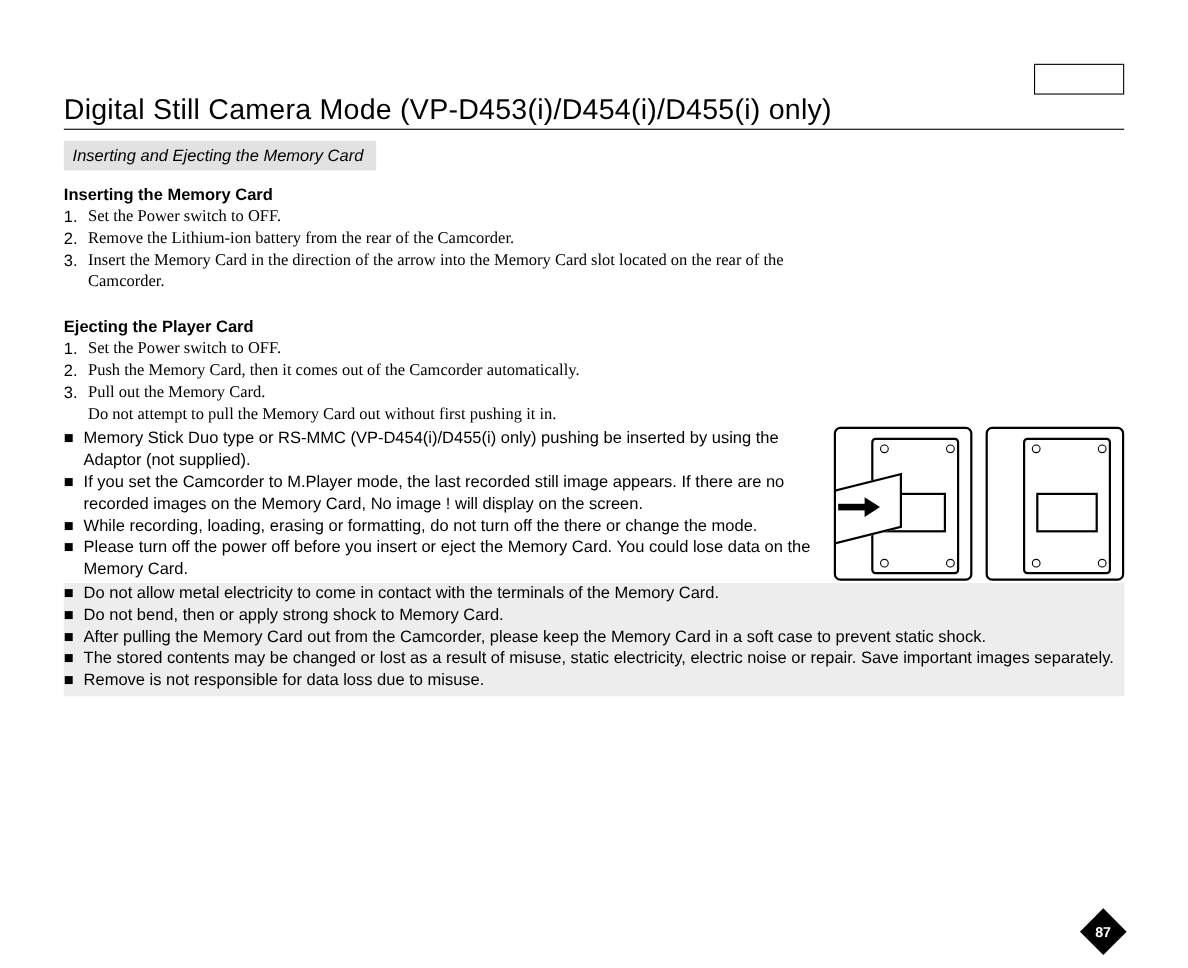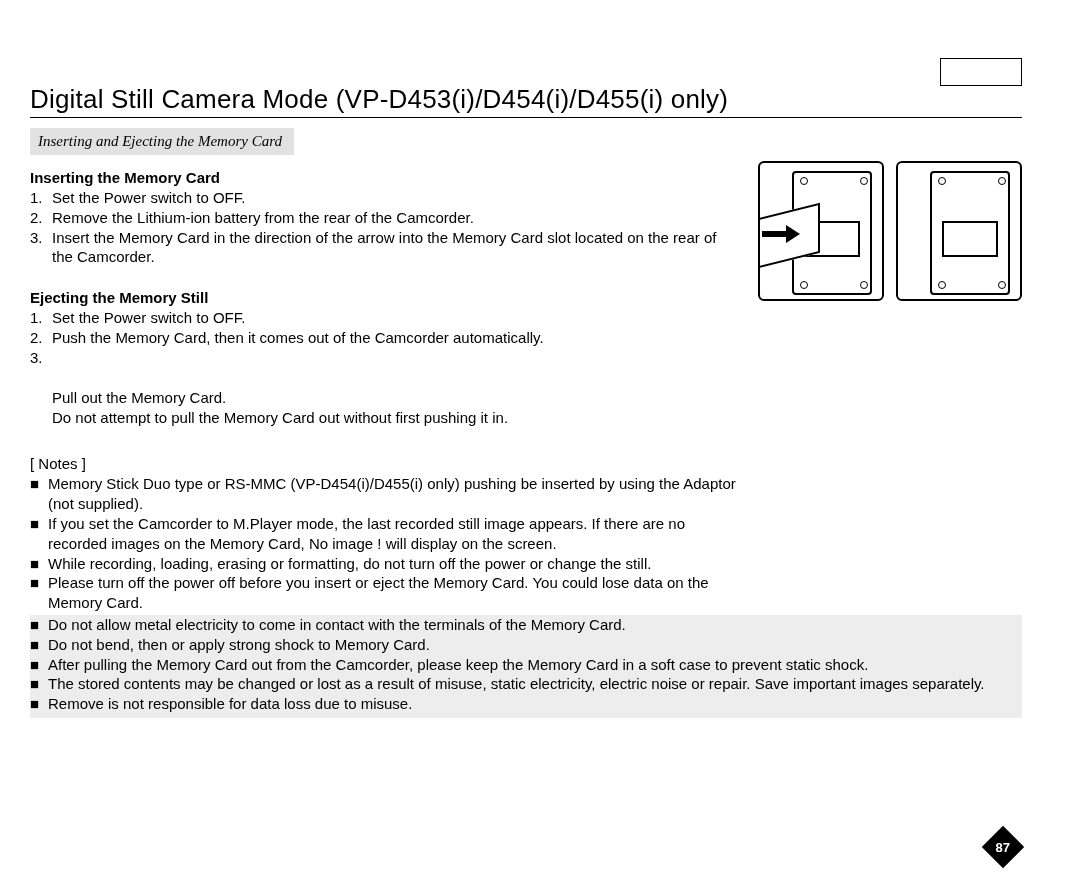--- a/index.html
+++ b/index.html
@@ -1,29 +1,29 @@
 <!DOCTYPE html>
 <html><head>
 <meta charset="utf-8">
 <style>
   * { box-sizing: border-box; margin: 0; padding: 0; }
   html, body { width: 1080px; height: 880px; background: #fff; font-family: Arial, Helvetica, sans-serif; color: #000; }
-  .page { position: relative; width: 1080px; height: 880px; padding: 48px 58px 0 30px; }
+  .page { position: relative; width: 1080px; height: 880px; padding: 48px 58px 0 58px; }
   .lang-box { position: absolute; top: 58px; right: 58px; width: 82px; height: 28px; border: 1px solid #000; }
   .title { font-size: 26px; font-weight: 400; letter-spacing: 0.2px; margin-top: 36px; }
   .title-underline { border-bottom: 1.5px solid #000; margin-top: 2px; width: 100%; }
-  .section-bar { background: #e2e2e2; display: inline-block; padding: 5px 12px 5px 8px; font-size: 15px; font-style: italic; margin-top: 10px; font-family: Liberation Serif, serif; }
-  .content-row { display: flex; align-items: flex-start; }
+  .section-bar { background: #e2e2e2; display: inline-block; padding: 5px 12px 5px 8px; font-size: 15px; font-style: italic; margin-top: 10px; }
+  .content-row { display: flex; align-items: flex-end; }
   .text-col { flex: 1 1 auto; padding-top: 8px; }
   .img-col { flex: 0 0 auto; display: flex; gap: 12px; padding-top: 6px; padding-left: 18px; }
   .subhead { font-size: 15px; font-weight: 700; margin-top: 6px; margin-bottom: 2px; }
   .ol { list-style: none; padding-left: 0; }
   .ol li { font-size: 15px; line-height: 1.32; display: flex; }
   .ol .num { width: 22px; flex: 0 0 22px; }
-  .ol .txt { flex: 1 1 auto; }
+  .ol .txt { flex: 1 1 auto; font-family: Liberation Serif, serif; }
   .block2 { margin-top: 22px; }
   .notes-label { font-size: 15px; margin-top: 28px; }
   .notes-ul { list-style: none; padding-left: 0; margin-top: 2px; }
   .notes-ul li { font-size: 15px; line-height: 1.32; display: flex; }
   .notes-ul .bullet { width: 18px; flex: 0 0 18px; }
   .notes-ul .txt { flex: 1 1 auto; }
   .notes-wide { background: #ededed; margin-top: 2px; padding: 0 0 4px 0; }
   .notes-wide li { font-size: 15px; line-height: 1.32; display: flex; padding-left: 0; }
   .diagram { width: 126px; height: 140px; border: 2px solid #000; border-radius: 6px; position: relative; background: #fff; overflow: hidden; }
   .diag-body { position: absolute; left: 32px; top: 8px; width: 80px; height: 124px; border: 2px solid #000; border-radius: 4px; }
@@ -61,51 +61,50 @@
             <span class="num">2.</span>
             <span class="txt">Remove the Lithium-ion battery from the rear of the Camcorder.</span>
           </li>
         <li>
             <span class="num">3.</span>
             <span class="txt">Insert the Memory Card in the direction of the arrow into the Memory Card slot located on the rear of the Camcorder.</span>
           </li>
       </ol>
 
       <div class="block2">
-        <div class="subhead">Ejecting the Memory Still</div>
+        <div class="subhead">Ejecting the Player Card</div>
         <ol class="ol">
           <li>
               <span class="num">1.</span>
               <span class="txt">Set the Power switch to OFF.</span>
             </li>
           <li>
               <span class="num">2.</span>
               <span class="txt">Push the Memory Card, then it comes out of the Camcorder automatically.</span>
             </li>
           <li>
               <span class="num">3.</span>
-              <span class="txt" style="white-space: pre-line; margin-top: 40px;">Pull out the Memory Card.
+              <span class="txt" style="white-space: pre-line;">Pull out the Memory Card.
 Do not attempt to pull the Memory Card out without first pushing it in.</span>
             </li>
         </ol>
       </div>
 
-      <div class="notes-label">[ Notes ]</div>
       <ul class="notes-ul">
         <li>
             <span class="bullet">■</span>
             <span class="txt">Memory Stick Duo type or RS-MMC (VP-D454(i)/D455(i) only) pushing be inserted by using the Adaptor (not supplied).</span>
           </li>
         <li>
             <span class="bullet">■</span>
             <span class="txt">If you set the Camcorder to M.Player mode, the last recorded still image appears. If there are no recorded images on the Memory Card, No image ! will display on the screen.</span>
           </li>
         <li>
             <span class="bullet">■</span>
-            <span class="txt">While recording, loading, erasing or formatting, do not turn off the power or change the still.</span>
+            <span class="txt">While recording, loading, erasing or formatting, do not turn off the there or change the mode.</span>
           </li>
         <li>
             <span class="bullet">■</span>
             <span class="txt">Please turn off the power off before you insert or eject the Memory Card. You could lose data on the Memory Card.</span>
           </li>
       </ul>
     </div>
 
     <div class="img-col">
       <div class="diagram">

